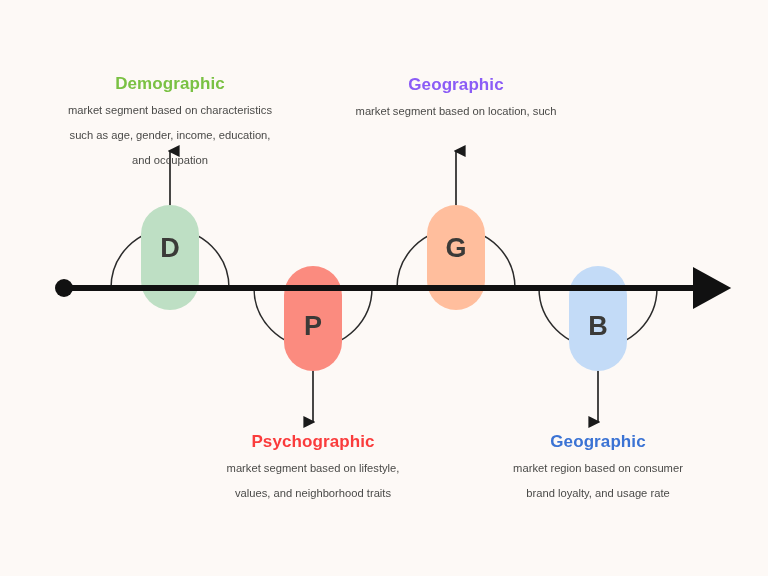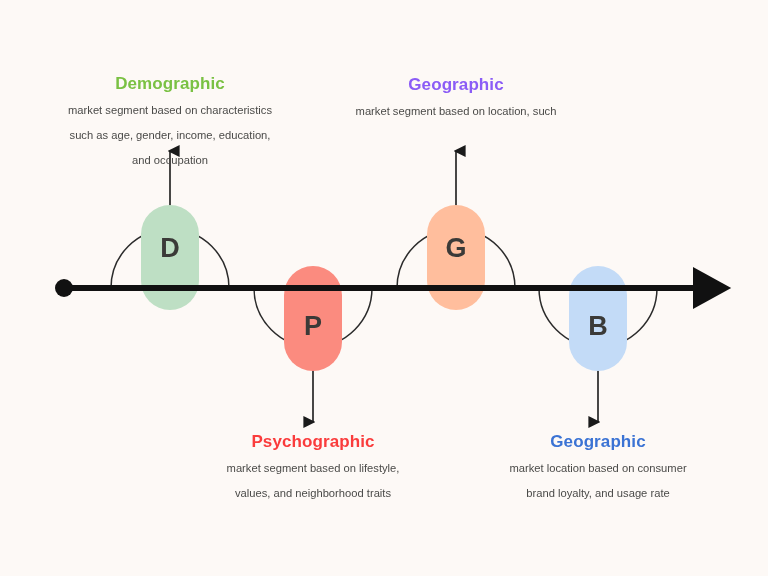--- a/index.html
+++ b/index.html
@@ -114,17 +114,17 @@
   </div>
 
   <div class="label-block" style="left:193px; top:432px; width:240px;">
     <p class="label-title" style="color:#fa3c3c;">Psychographic</p>
     <p class="label-desc">market segment based on lifestyle,</p>
     <p class="label-desc">values, and neighborhood traits</p>
   </div>
 
   <div class="label-block" style="left:478px; top:432px; width:240px;">
     <p class="label-title" style="color:#3b73d4;">Geographic</p>
-    <p class="label-desc">market location based on consumer</p>
+    <p class="label-desc">market region based on consumer</p>
     <p class="label-desc">brand loyalty, and usage rate</p>
   </div>
 
 </div>
 
 </body></html>

